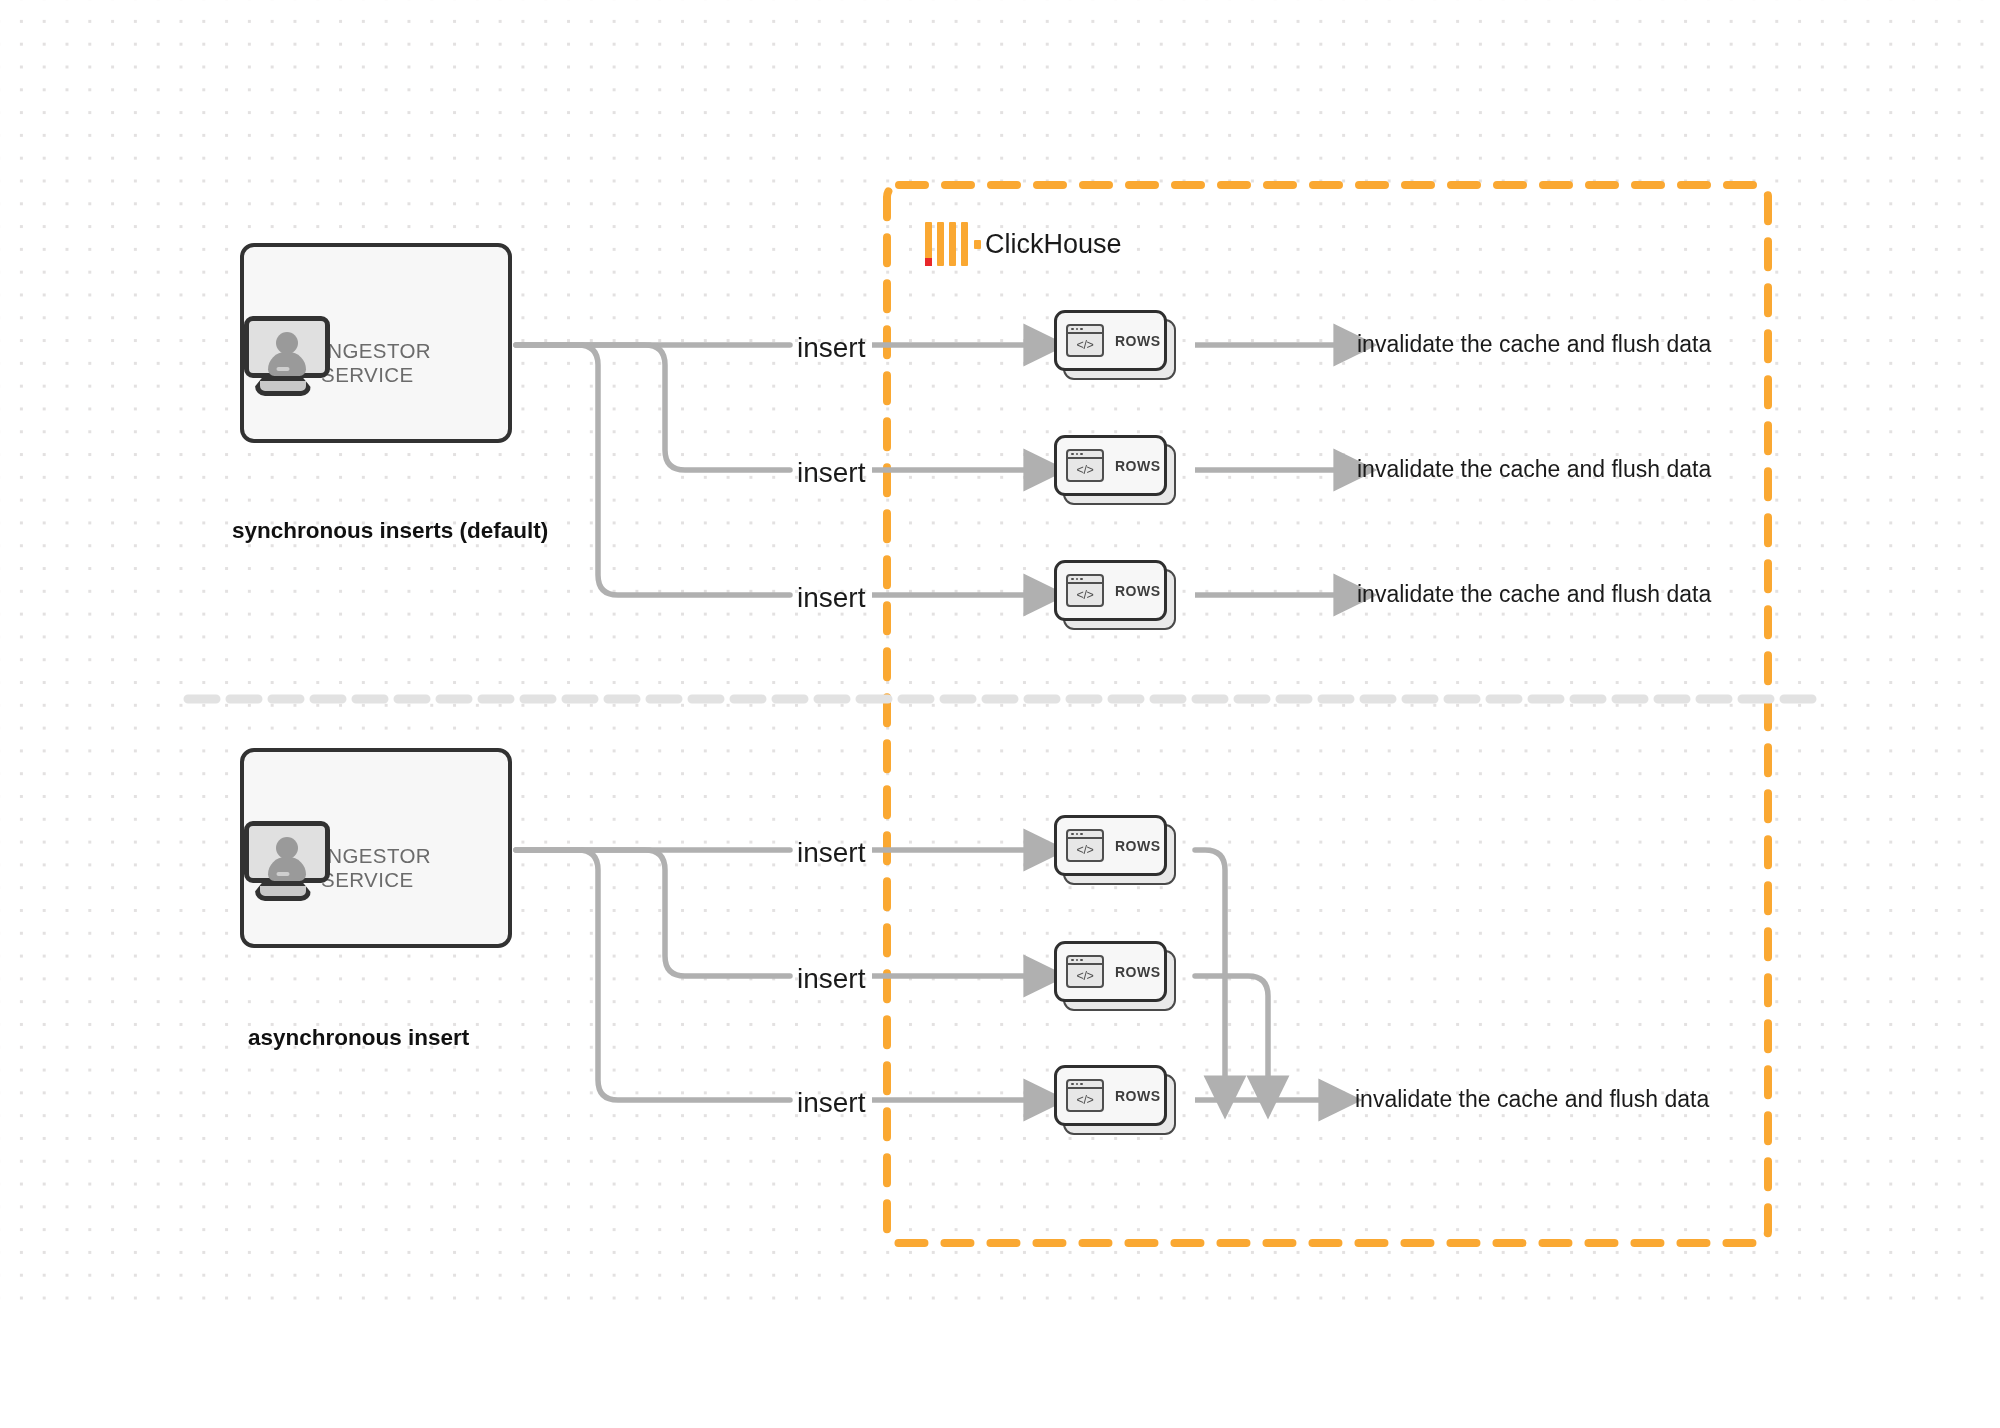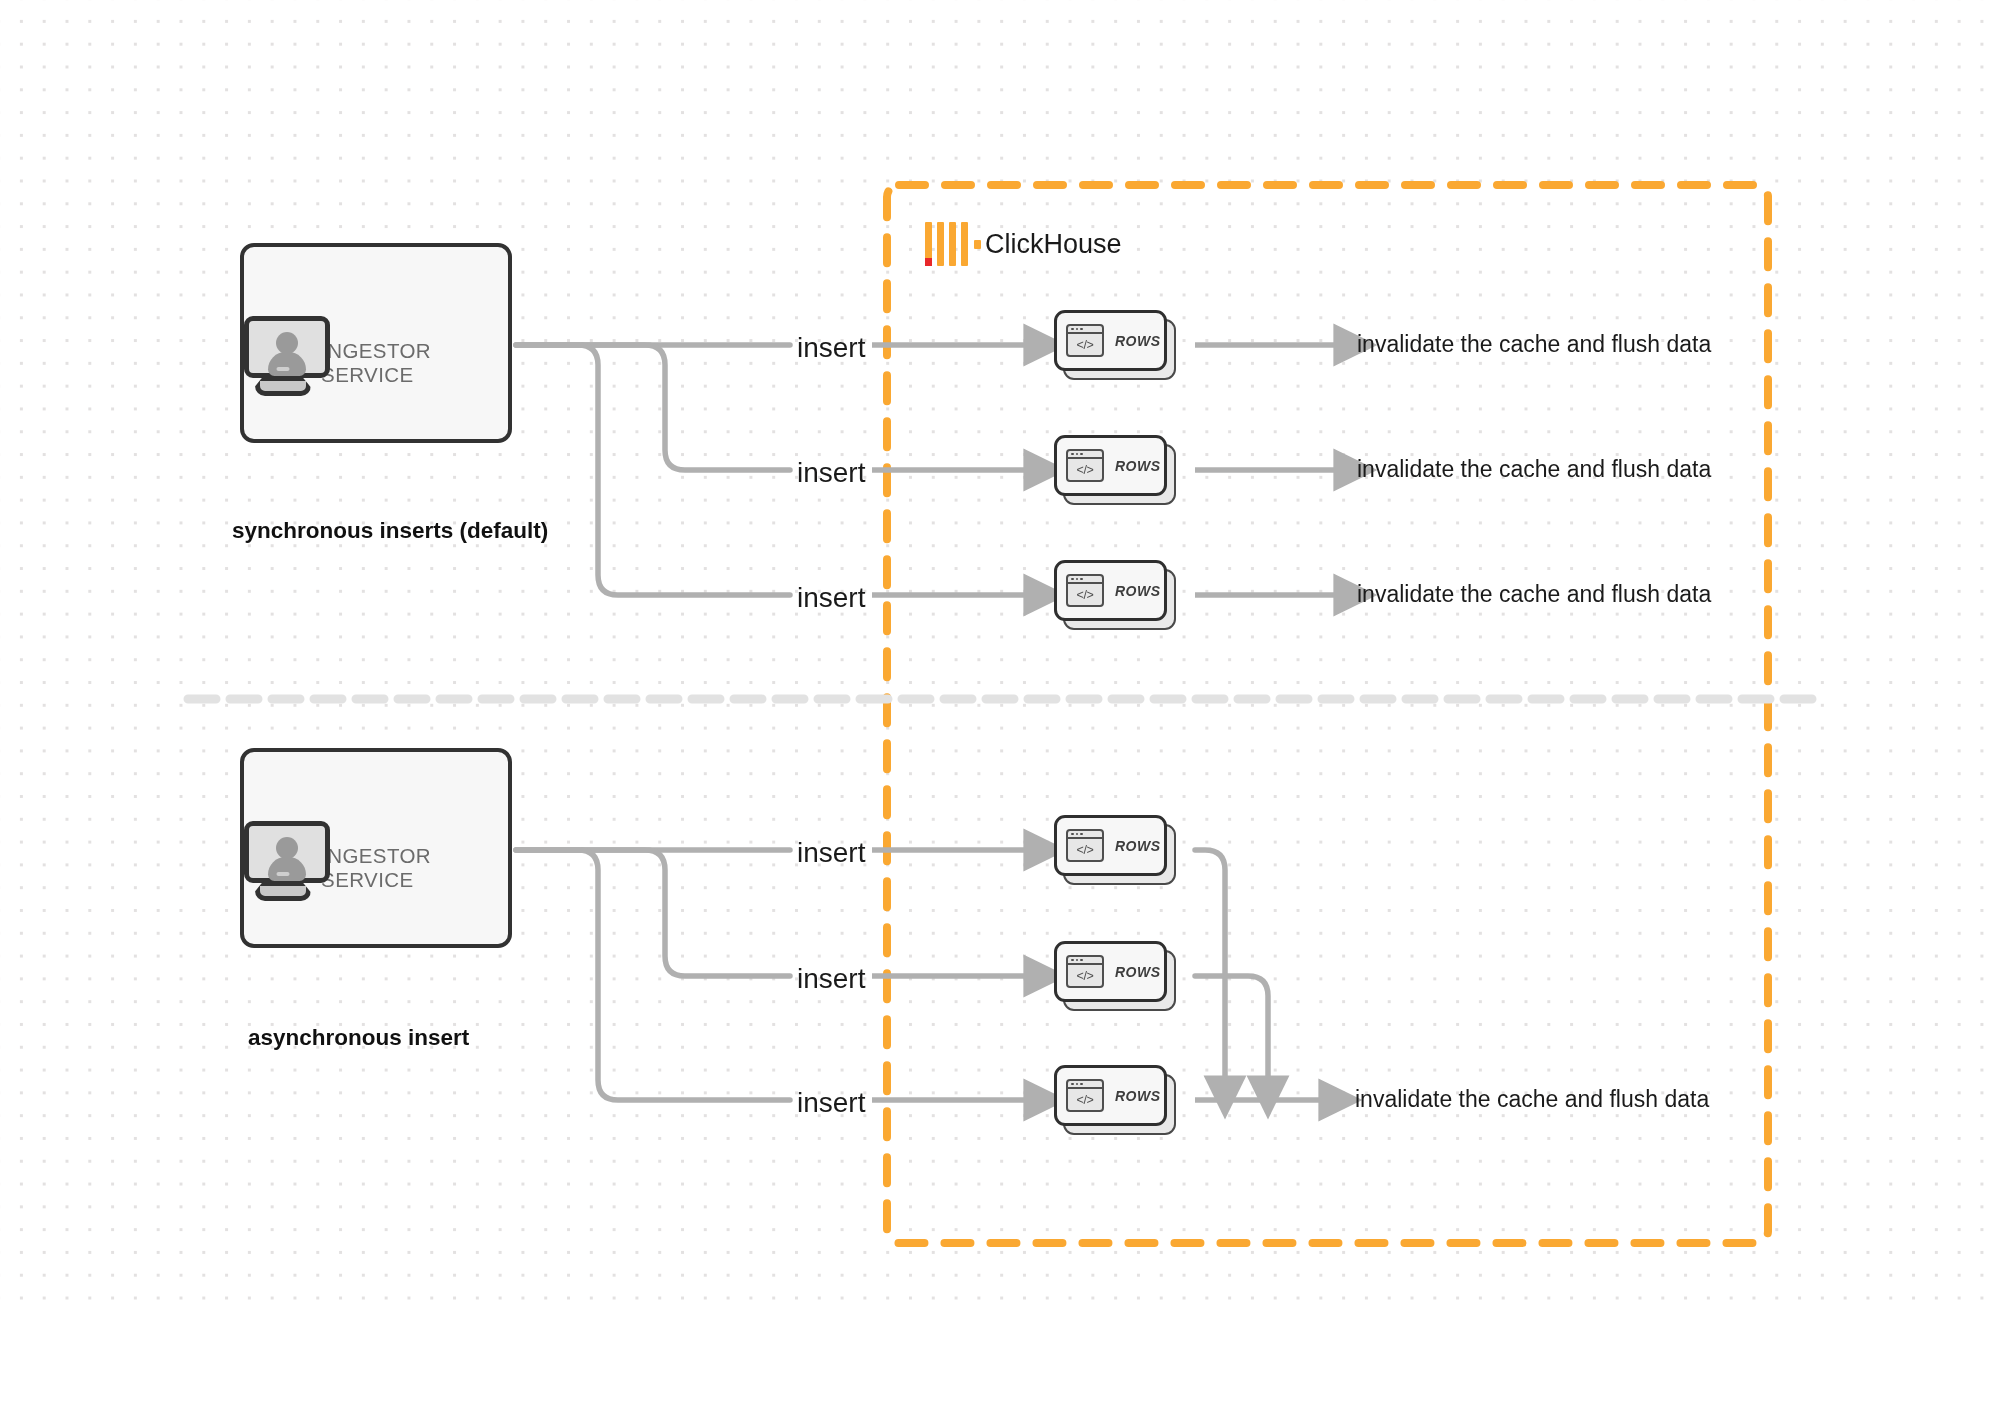--- a/index.html
+++ b/index.html
@@ -178,21 +178,20 @@
     line-height: 20px;
     text-align: center;
     font-size: 12.5px;
     font-family: "Liberation Sans", sans-serif;
     color: #4f4f4f;
     letter-spacing: -0.4px;
   }
   .rows-text {
     margin-left: 11px;
     font-size: 14px;
-    font-style: italic;
     font-weight: bold;
     color: #3d3d3d;
     letter-spacing: 0.5px;
     font-family: "Liberation Sans", sans-serif;
   }
 
   
   .edge-label {
     position: absolute;
     font-size: 28px;

